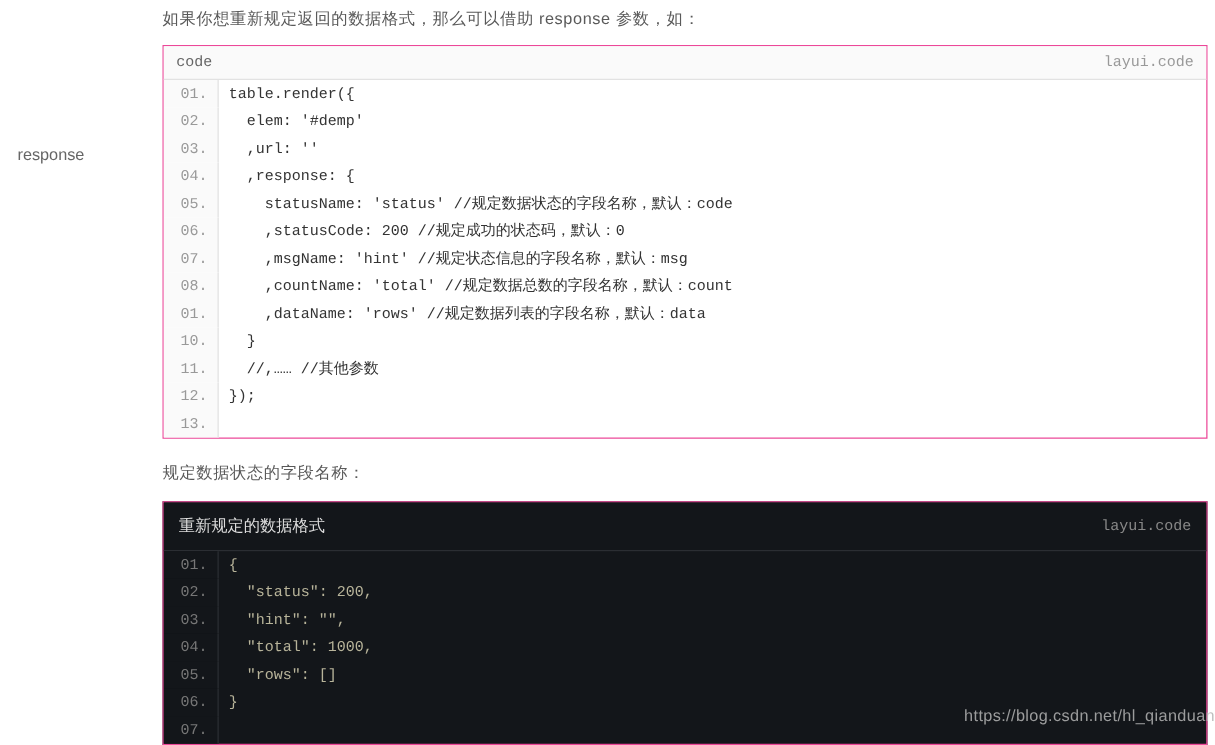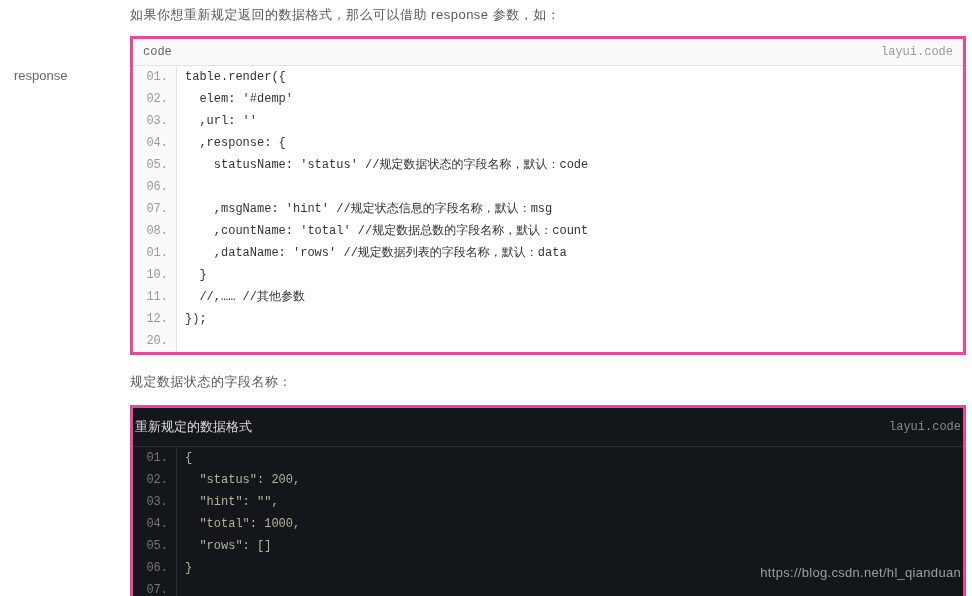--- a/index.html
+++ b/index.html
@@ -17,39 +17,39 @@
       overflow: hidden;
       position: relative;
     }
     .layout {
       display: flex;
       height: 100%;
     }
     .sidebar {
       width: 130px;
       flex-shrink: 0;
-      padding-top: 68px;
+      padding-top: 116px;
       padding-left: 14px;
     }
     .sidebar-label {
       color: #666;
       font-size: 13px;
     }
     .main {
       flex: 1;
       padding-right: 6px;
     }
     .intro-text {
       color: #5a5a5a;
       font-size: 13px;
       padding: 6px 0 12px 0;
       letter-spacing: 0.5px;
     }
     .code-block {
-      border: 3px solid #ec4899;
+      border: 1px solid #ec4899;
       background: #ffffff;
       margin-bottom: 18px;
     }
     .code-header {
       display: flex;
       justify-content: space-between;
       align-items: center;
       background: #fafafa;
       border-bottom: 1px solid #e2e2e2;
       padding: 6px 10px;
@@ -92,38 +92,38 @@
     .code-block-dark {
       background: #13161a;
       color: #ccc;
     }
     .code-block-dark .code-header {
       background: #13161a;
       border-bottom: 1px solid #2b2e33;
       color: #ddd;
       font-family: "Microsoft YaHei", sans-serif;
       font-size: 13px;
-      padding: 10px 2px;
+      padding: 10px 12px;
     }
     .code-block-dark .code-header-right {
       font-family: "Courier New", monospace;
       color: #888;
       font-size: 12px;
     }
     .code-block-dark .line-no {
       background: #13161a;
       border-right: 1px solid #2b2e33;
       color: #777;
     }
     .code-block-dark .line-content {
       color: #b8b49a;
     }
     .watermark {
       position: absolute;
-      right: 11px;
+      right: 0;
       bottom: 16px;
       color: rgba(180,180,180,0.85);
       font-size: 13px;
       font-family: sans-serif;
       pointer-events: none;
       letter-spacing: 0.3px;
     }
   </style>
 </head>
 <body>
@@ -156,20 +156,21 @@
           <div class="code-line">
             <div class="line-no">04.</div>
             <div class="line-content">  ,response: {</div>
           </div>
           <div class="code-line">
             <div class="line-no">05.</div>
             <div class="line-content">    statusName: 'status' //规定数据状态的字段名称，默认：code</div>
           </div>
           <div class="code-line">
             <div class="line-no">06.</div>
+            <div class="line-content">    ,statusCode: 200 //规定成功的状态码，默认：0</div>
           </div>
           <div class="code-line">
             <div class="line-no">07.</div>
             <div class="line-content">    ,msgName: 'hint' //规定状态信息的字段名称，默认：msg</div>
           </div>
           <div class="code-line">
             <div class="line-no">08.</div>
             <div class="line-content">    ,countName: 'total' //规定数据总数的字段名称，默认：count</div>
           </div>
           <div class="code-line">
@@ -182,21 +183,21 @@
           </div>
           <div class="code-line">
             <div class="line-no">11.</div>
             <div class="line-content">  //,…… //其他参数</div>
           </div>
           <div class="code-line">
             <div class="line-no">12.</div>
             <div class="line-content">});</div>
           </div>
           <div class="code-line">
-            <div class="line-no">20.</div>
+            <div class="line-no">13.</div>
             <div class="line-content"></div>
           </div>
         </div>
     </div>
 
     <div class="mid-text">规定数据状态的字段名称：</div>
 
     <div class="code-block code-block-dark">
       <div class="code-header">
         <span>重新规定的数据格式</span>

